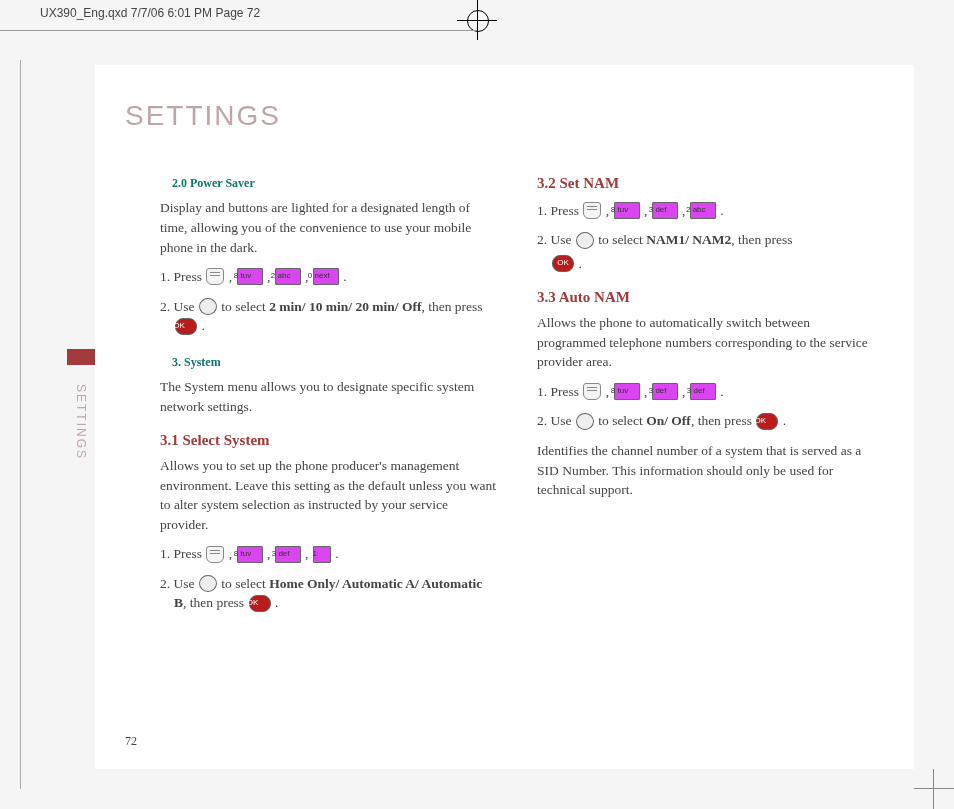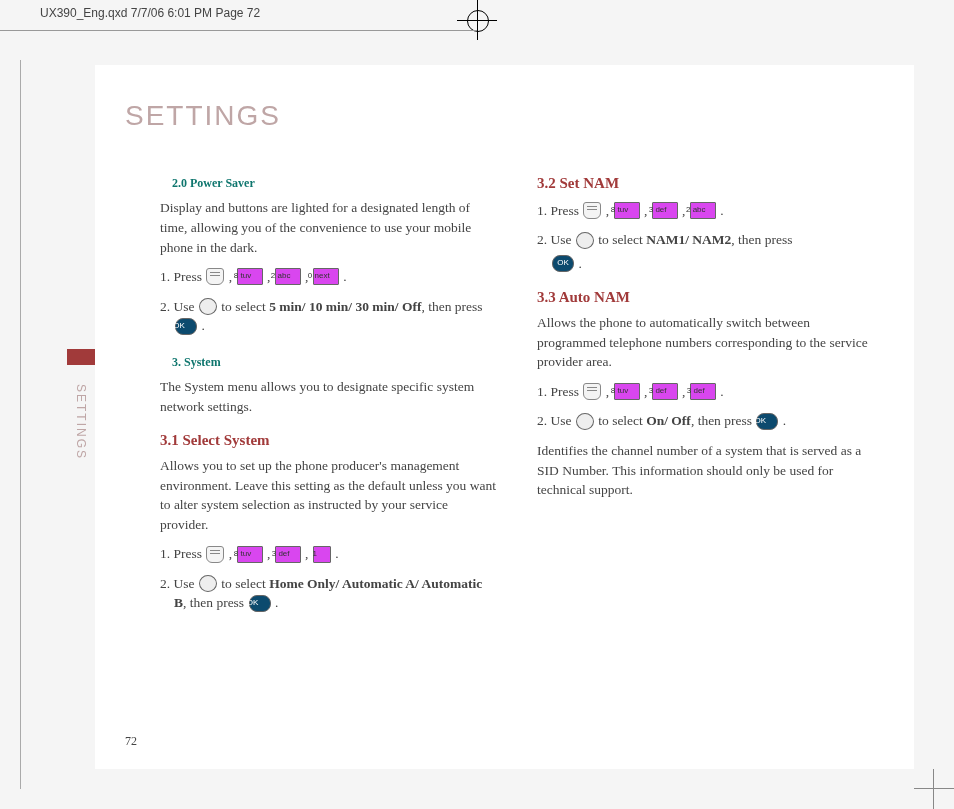--- a/index.html
+++ b/index.html
@@ -139,21 +139,21 @@
     top: -1px;
     color: #333;
     font-family: Arial, sans-serif;
   }
   .key.narrow {
     width: 16px;
   }
   .key.ok {
     width: 20px;
     border-radius: 8px;
-    background: #0c4a6e;
+    background: #b91c1c;
     color: #fff;
     border-color: #666;
   }
   .key.nav {
     width: 16px;
     border-radius: 50%;
     background: #eee;
   }
   .menu-key {
     display: inline-block;
@@ -265,21 +265,21 @@
         <span class="menu-key"></span> ,
         <span class="key">8 tuv</span> ,
         <span class="key">2 abc</span> ,
         <span class="key">0 next</span> .
       </div>
 
       <div class="step">
         <span>2. Use </span>
         <span class="key nav"></span>
         <span> to select </span>
-        <span class="bold">5 min/ 10 min/ 30 min/ Off</span><span>, then press </span>
+        <span class="bold">2 min/ 10 min/ 20 min/ Off</span><span>, then press </span>
         <span class="key ok">OK</span> .
       </div>
 
       <div class="h-section">3. System</div>
       <div class="para">The System menu allows you to designate specific system network settings.</div>
 
       <div class="h-sub">3.1 Select System</div>
       <div class="para">Allows you to set up the phone producer's management environment. Leave this setting as the default unless you want to alter system selection as instructed by your service provider.</div>
 
       <div class="step">

